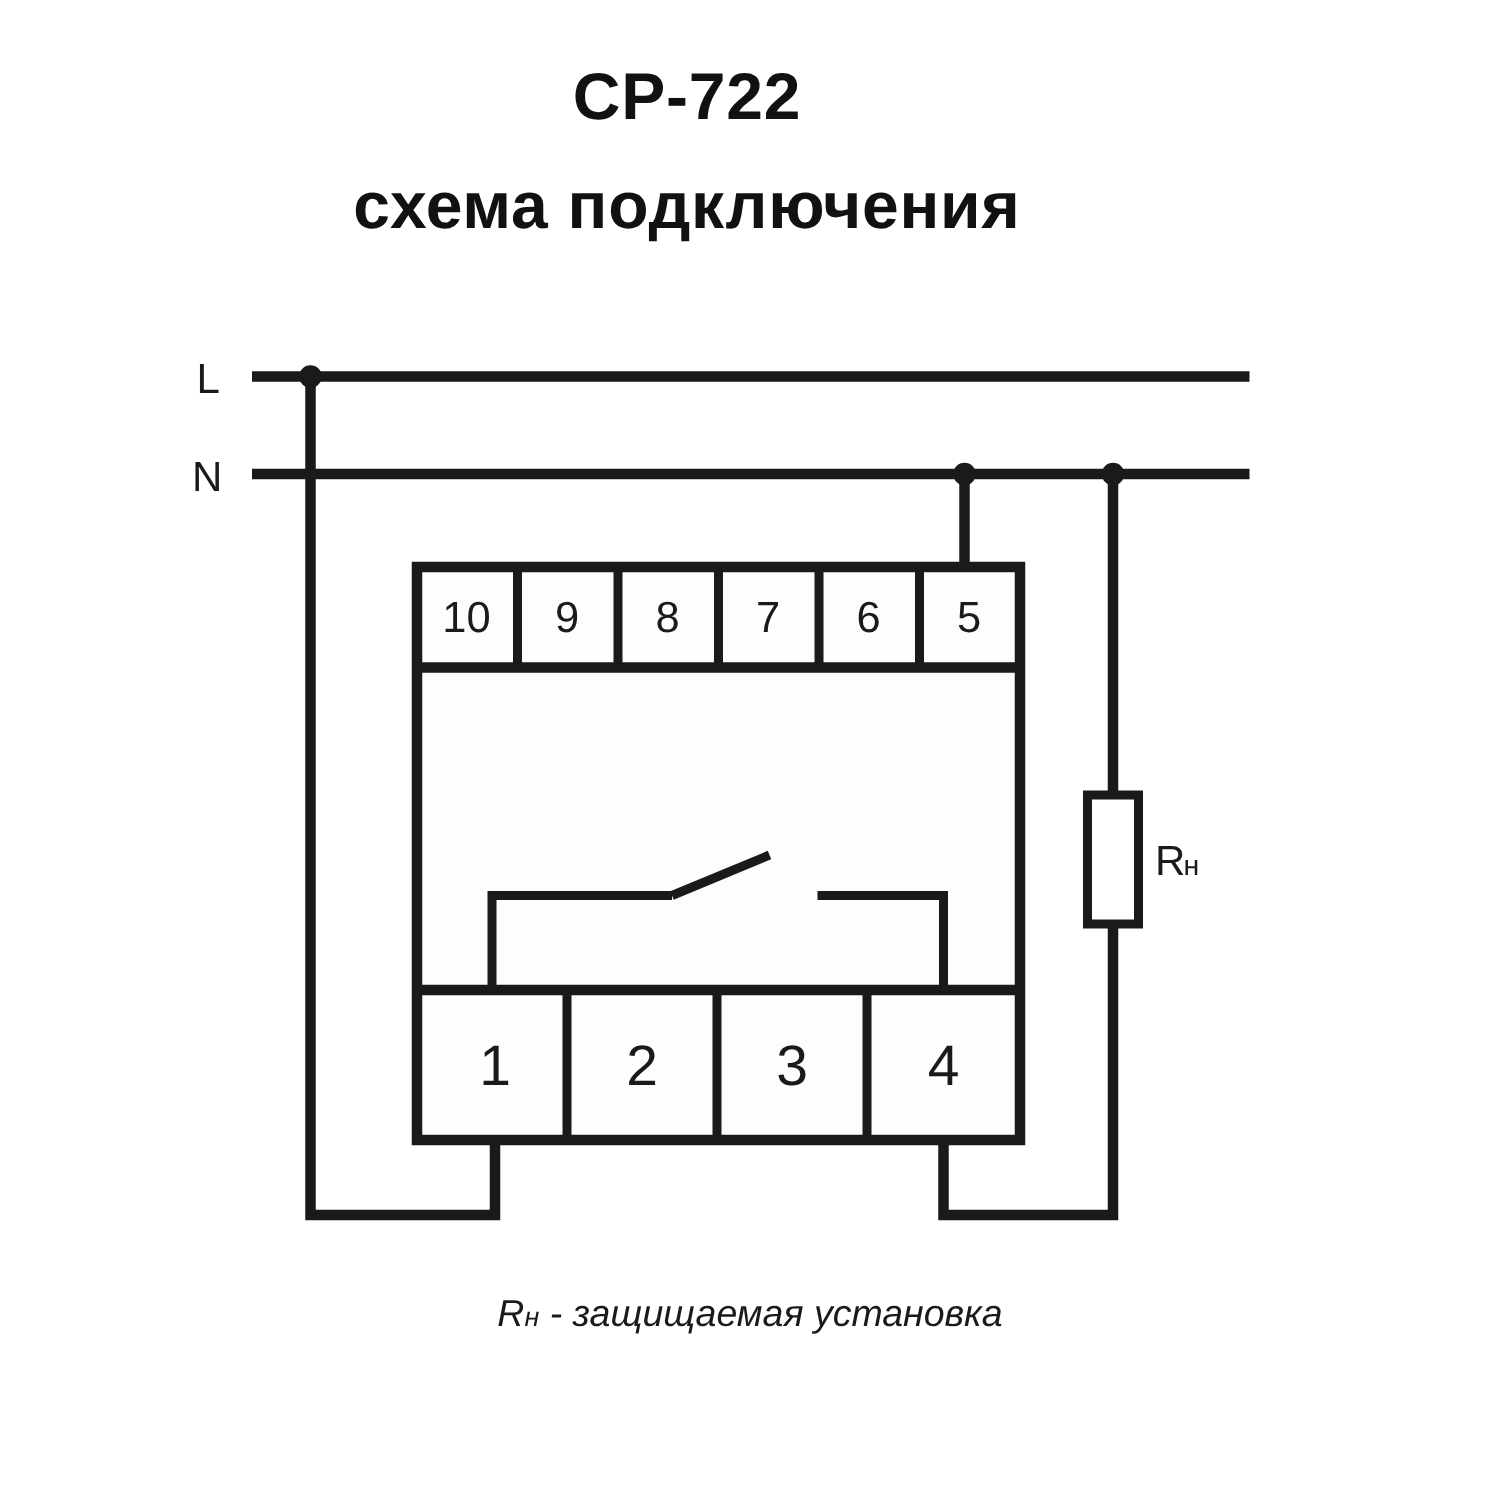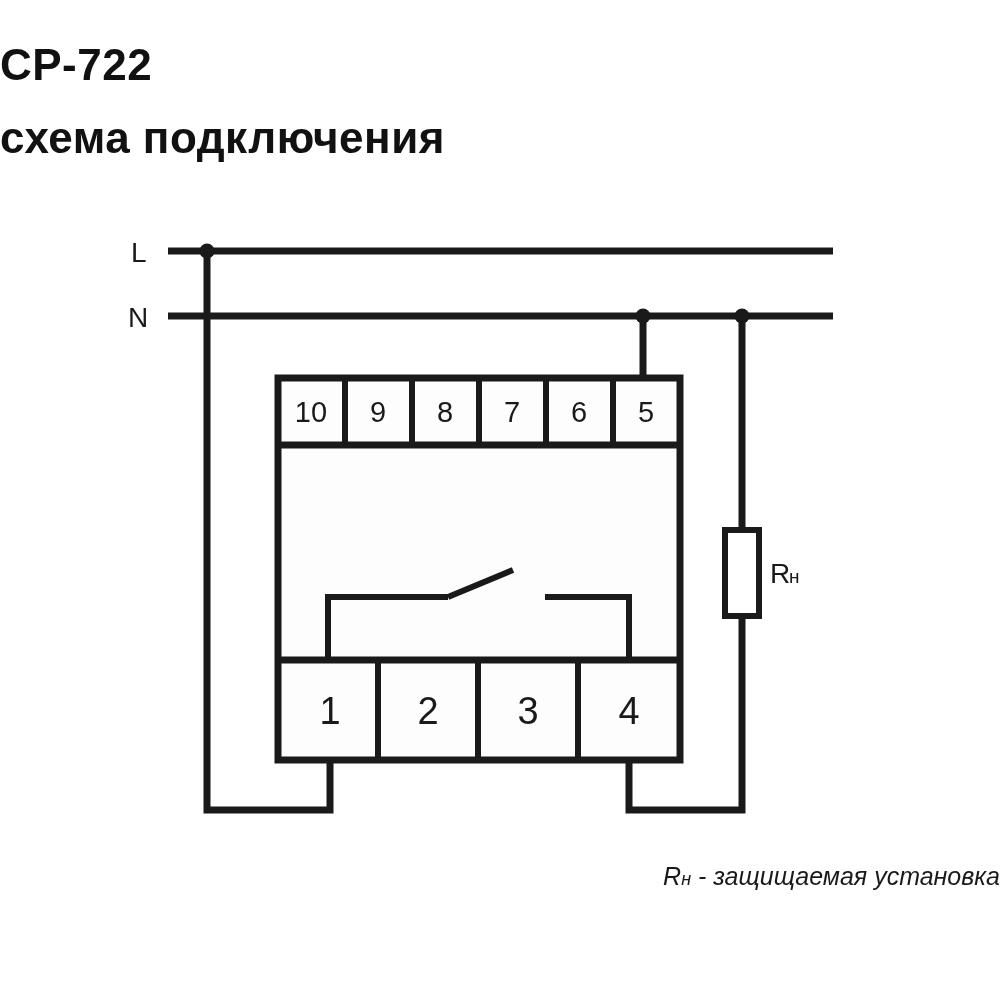--- a/index.html
+++ b/index.html
@@ -18,20 +18,21 @@
     position: relative;
     width: 1000px;
     height: 1000px;
     background: #ffffff;
   }
   .title-block {
     position: absolute;
     top: 38px;
     left: 0;
     width: 916px;
+    text-align: center;
   }
   .title-line1 {
     font-size: 44px;
     font-weight: bold;
     letter-spacing: 0.5px;
     line-height: 54px;
     color: #111111;
   }
   .title-line2 {
     font-size: 44px;
@@ -39,21 +40,21 @@
     letter-spacing: 0.5px;
     line-height: 62px;
     color: #111111;
     margin-top: 15px;
   }
   .caption {
     position: absolute;
     top: 862px;
     left: 0;
     width: 1000px;
-    text-align: right;
+    text-align: center;
     font-size: 25px;
     font-style: italic;
     color: #1a1a1a;
   }
   .caption .sub {
     font-size: 18px;
     font-style: italic;
   }
   svg.schematic {
     position: absolute;

